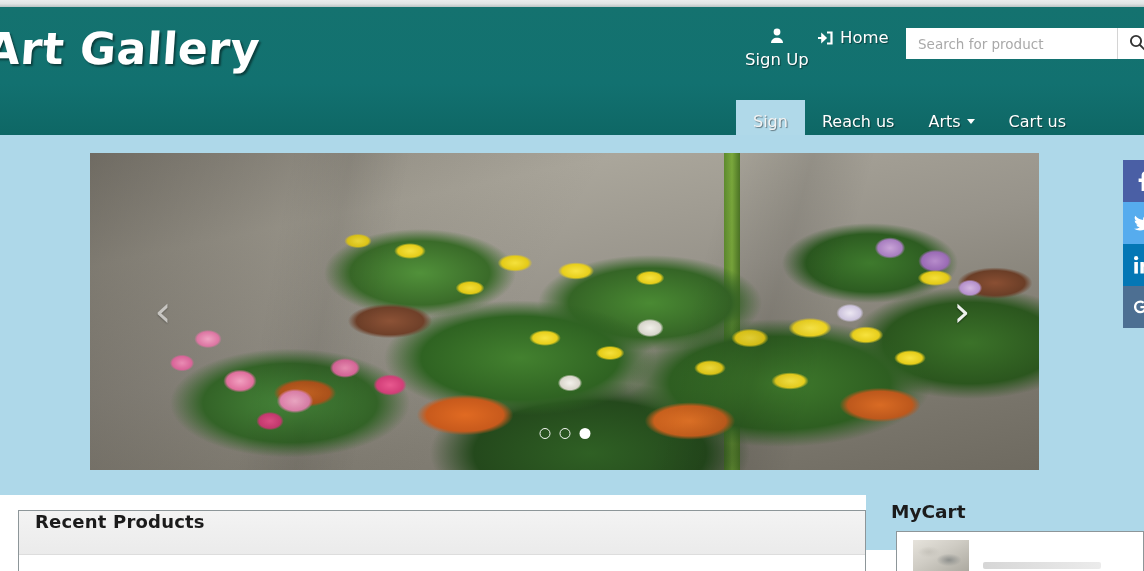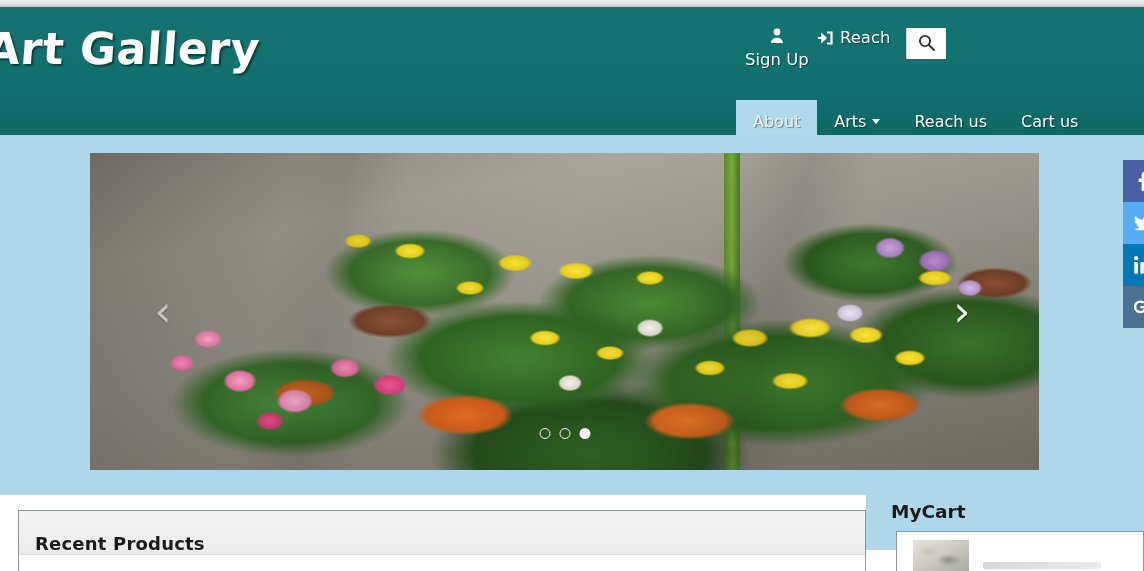--- a/index.html
+++ b/index.html
@@ -202,21 +202,21 @@
 
   
   .panel-recent{
     position:absolute; left:18px; top:510px; width:848px; height:61px;
     background:#ffffff; border:1px solid #8d9699;
     border-bottom:none;
   }
   .panel-recent-head{
     height:44px; background:linear-gradient(to bottom,#f3f3f3 0%,#ebebeb 100%);
     border-bottom:1px solid #dddddd;
-    display:flex; align-items:flex-end; padding-left:16px;
+    display:flex; align-items:flex-start; padding-left:16px;
   }
   .panel-recent-title{
     font-size:18px; font-weight:bold; color:#1b1b1b;
     letter-spacing:.2px;
   }
 
   
   .mycart-title{
     position:absolute; left:891px; top:501px;
     font-size:18.5px; font-weight:bold; color:#1b1b1b;text-align:center;
@@ -257,46 +257,47 @@
     <span>Sign Up</span>
   </div>
 
   <div class="acct acct-login">
     <span>
       <svg width="16" height="16" viewBox="0 0 16 16" fill="#fff">
         <path d="M0 8 L7 8 M4.2 4.8 L7.6 8 L4.2 11.2 Z" stroke="#fff" stroke-width="2" fill="#fff"></path>
         <path d="M9 1.4 h5.6 v13.2 H9 v-2.2 h3.4 V3.6 H9 z"></path>
       </svg>
     </span>
-    <span>Reach</span>
+    <span>Home</span>
   </div>
 
   <div class="search-wrap">
+    <input class="search-input" type="text" placeholder="Search for product" style="">
     <button class="search-btn">
       <span>
         <svg width="17" height="17" viewBox="0 0 17 17" fill="none" stroke="#333" stroke-width="1.9">
           <circle cx="7" cy="7" r="5.1"></circle>
           <path d="M11 11 L16 16" stroke-linecap="round"></path>
         </svg>
       </span>
     </button>
   </div>
 
   <div class="nav">
     <div class="nav-item active">
-      <span>About</span>
+      <span>Sign</span>
+    </div>
+    <div class="nav-item">
+      <span>Reach us</span>
     </div>
     <div class="nav-item">
       <span>Arts</span>
       <i class="caret"></i>
     </div>
     <div class="nav-item">
-      <span>Reach us</span>
-    </div>
-    <div class="nav-item">
       <span>Cart us</span>
     </div>
   </div>
 </div>
 
 <div class="page-bg"></div>
 
 <div class="carousel">
   <div class="car-img"></div>
   <div class="car-shadowline"></div>

